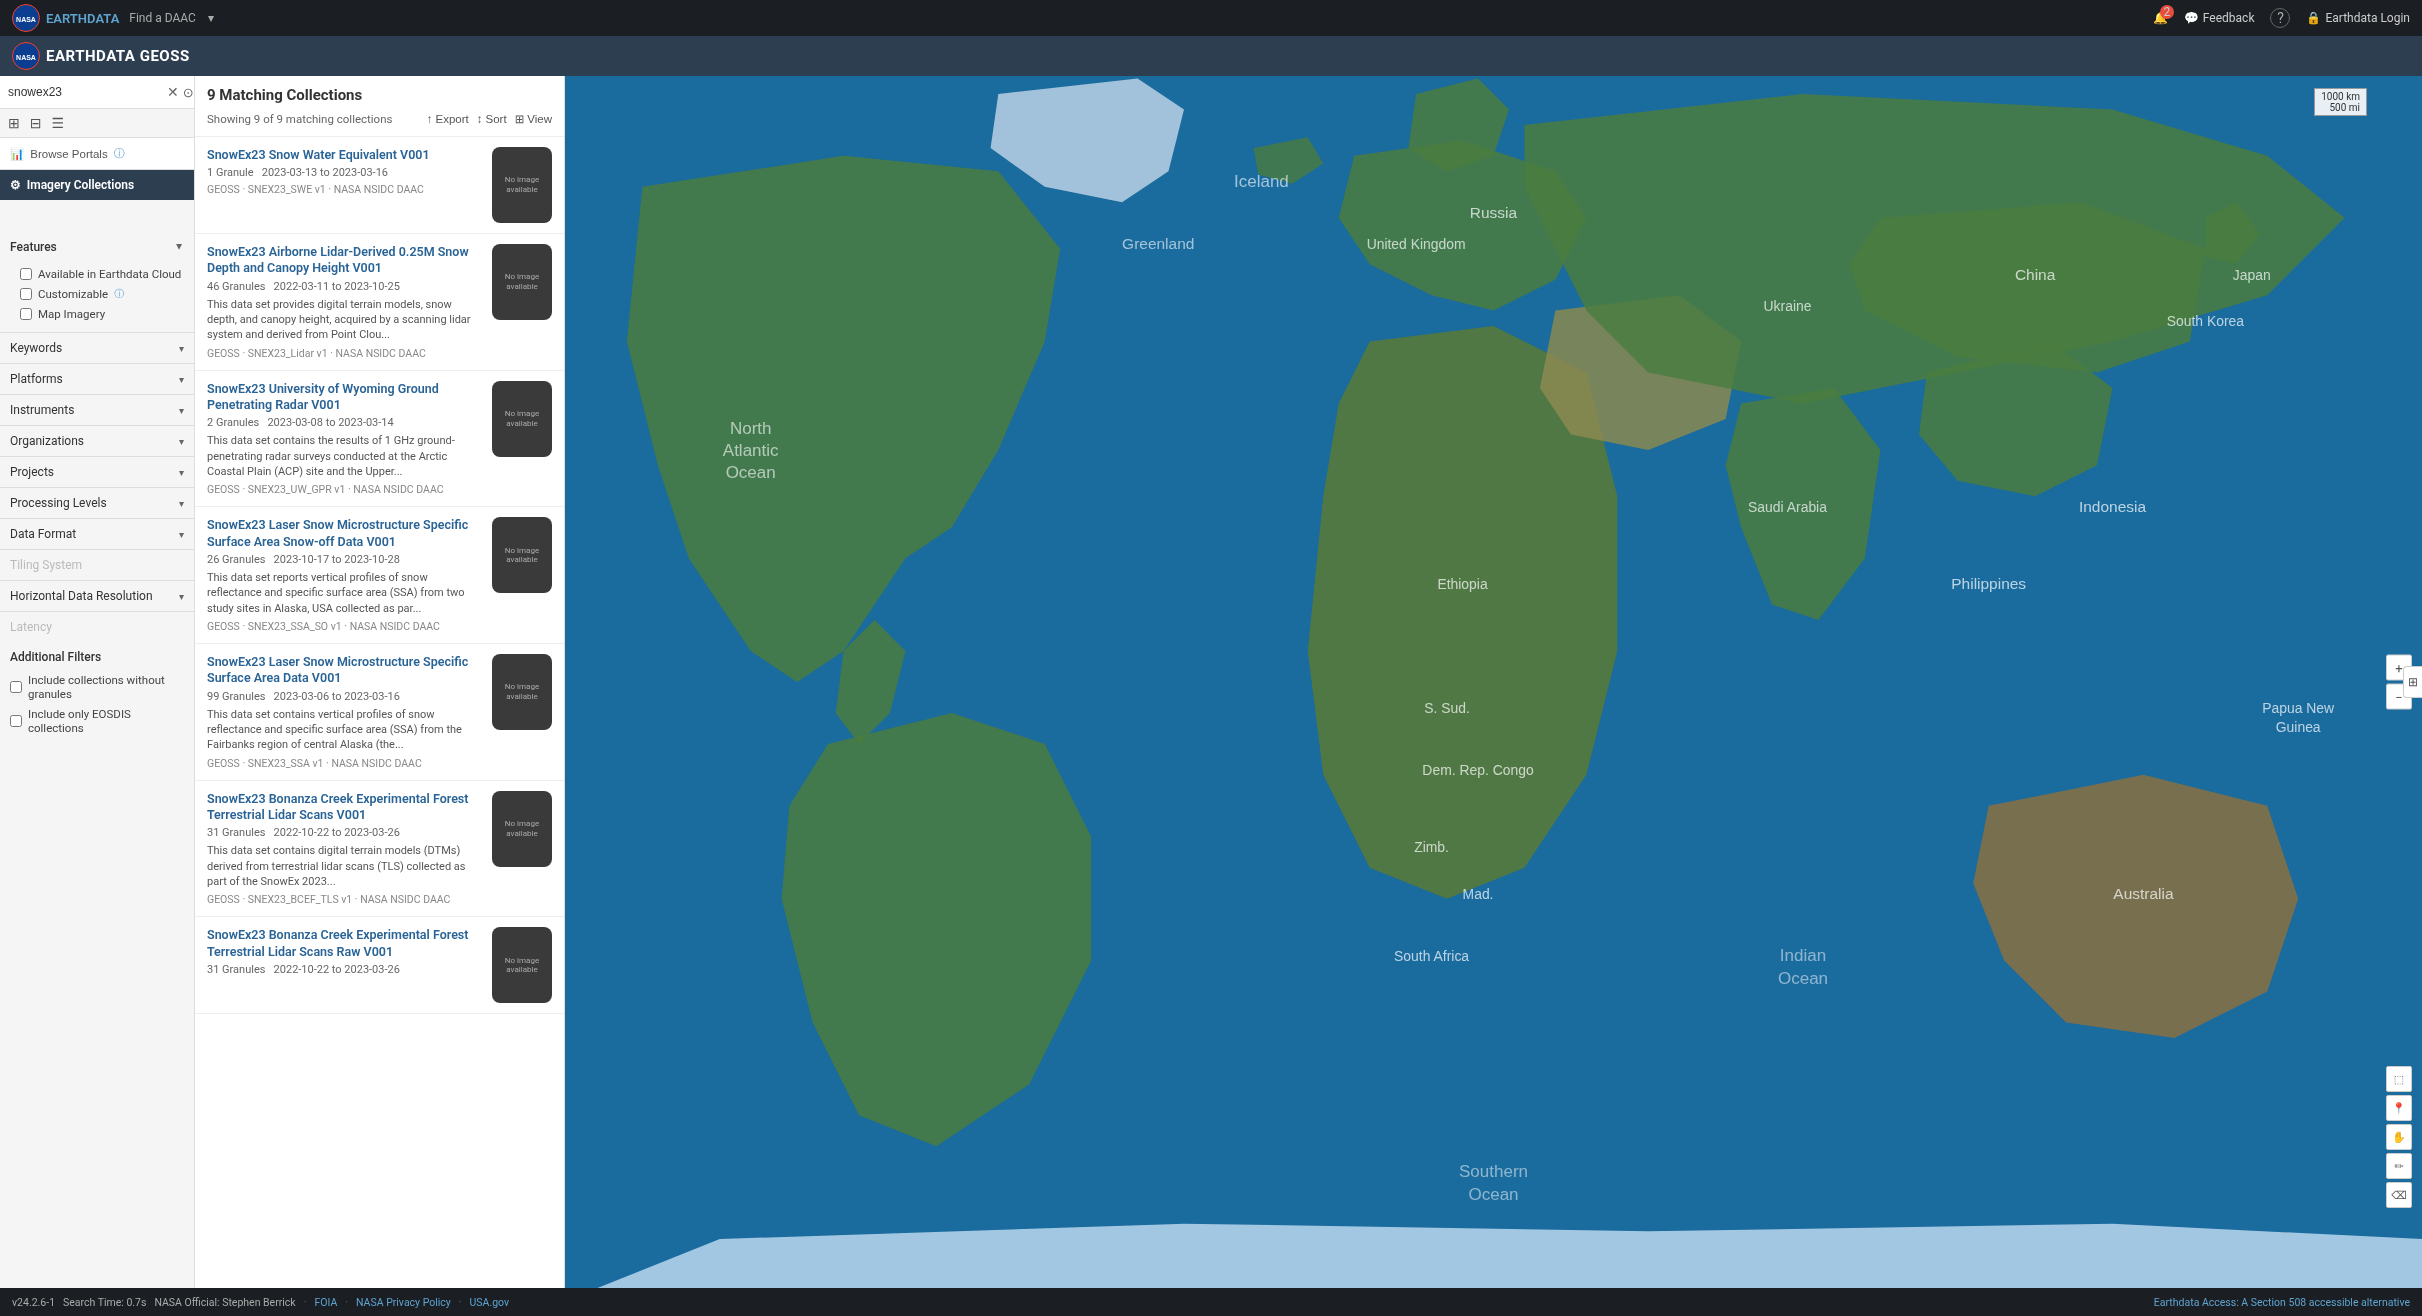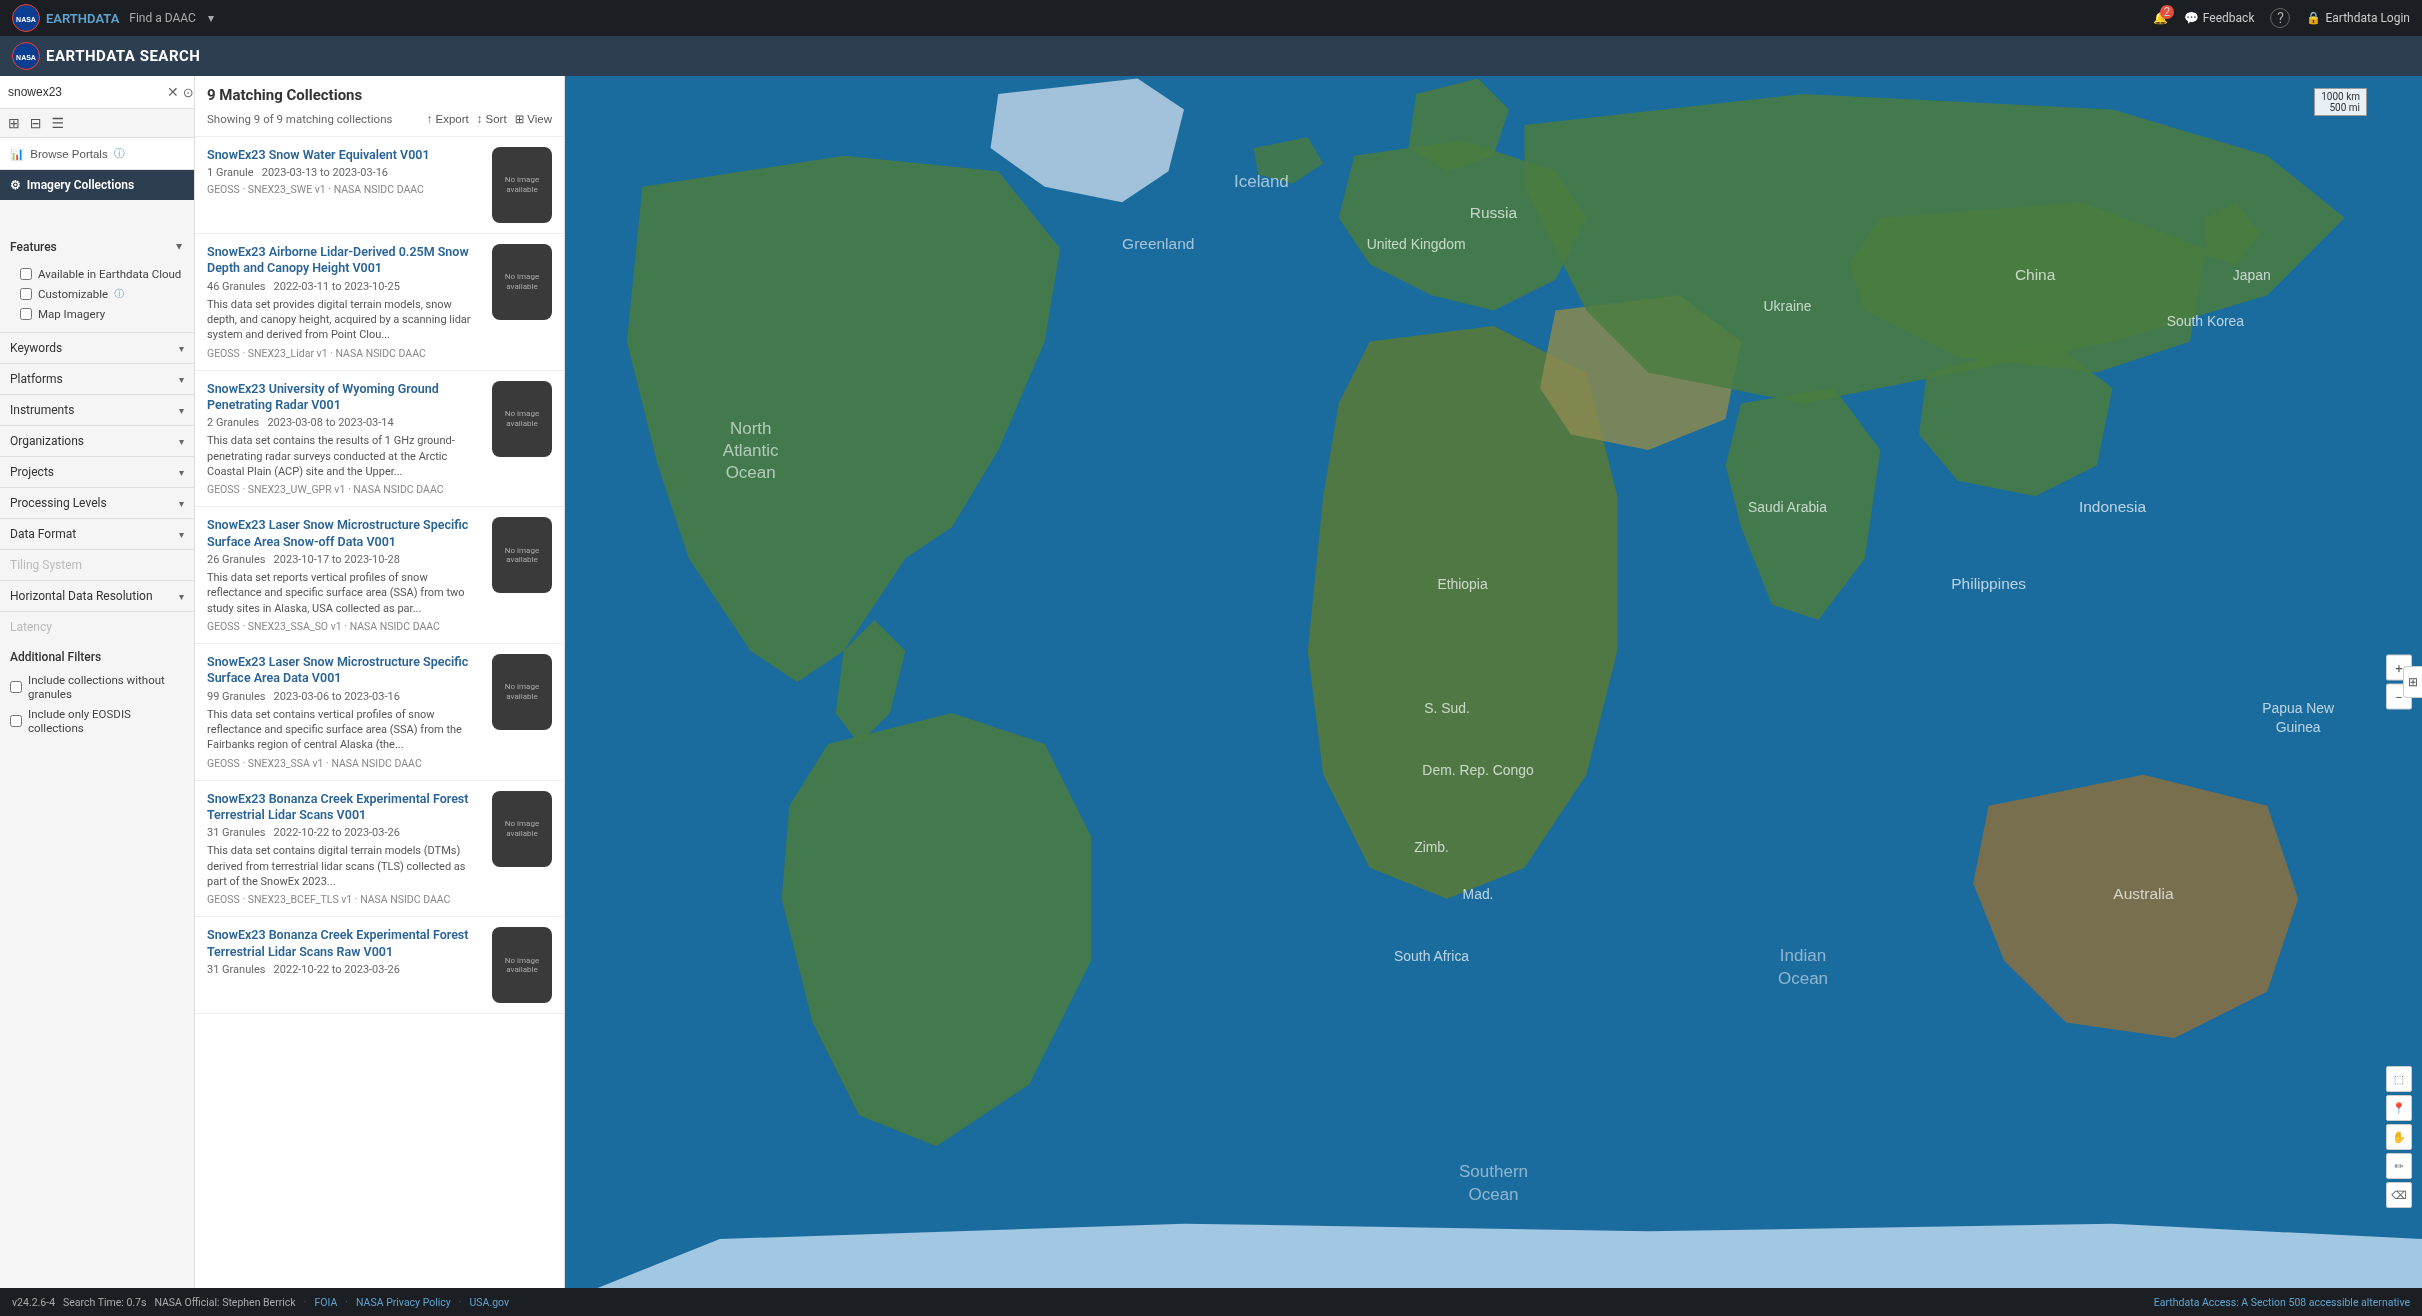--- a/index.html
+++ b/index.html
@@ -303,21 +303,21 @@
 </div>
 
 <div class="app-header">
   <div class="app-header-logo">
     <div class="nasa-logo">
       <svg width="22" height="22" viewBox="0 0 22 22">
           <circle cx="11" cy="11" r="10" fill="#0b3d91"></circle>
           <text x="11" y="15" text-anchor="middle" fill="white" font-size="7" font-weight="bold" font-family="Arial">NASA</text>
         </svg>
     </div>
-    <span class="app-title">EARTHDATA SEARCH</span>
+    <span class="app-title">EARTHDATA GEOSS</span>
   </div>
 </div>
 
 <div class="main-layout">
 
   <div class="sidebar">
 
     <div class="sidebar-search-row">
       <input class="sidebar-search-input" type="text" value="snowex23" style="">
       <span class="sidebar-clear-btn">✕</span>
@@ -647,21 +647,21 @@
 
     
     <div style="position:absolute; right:0; bottom:50%; transform:translateY(50%); background:white; border:1px solid #ccc; border-right:none; border-radius:4px 0 0 4px; padding:8px 4px; cursor:pointer;">
       <span style="font-size:12px; color:#555;">⊞</span>
     </div>
   </div>
 </div>
 
 <div class="bottom-bar">
   <div class="bottom-bar-left">
-    <span class="bottom-bar-text">v24.2.6-4</span>
+    <span class="bottom-bar-text">v24.2.6-1</span>
     <span class="bottom-bar-text">Search Time: 0.7s</span>
     <span class="bottom-bar-text">NASA Official: Stephen Berrick</span>
     <span style="color:#666; font-size:10.5px;">·</span>
     <a class="bottom-bar-link">FOIA</a>
     <span style="color:#666; font-size:10.5px;">·</span>
     <a class="bottom-bar-link">NASA Privacy Policy</a>
     <span style="color:#666; font-size:10.5px;">·</span>
     <a class="bottom-bar-link">USA.gov</a>
   </div>
   <div class="bottom-bar-right">Earthdata Access: A Section 508 accessible alternative</div>

